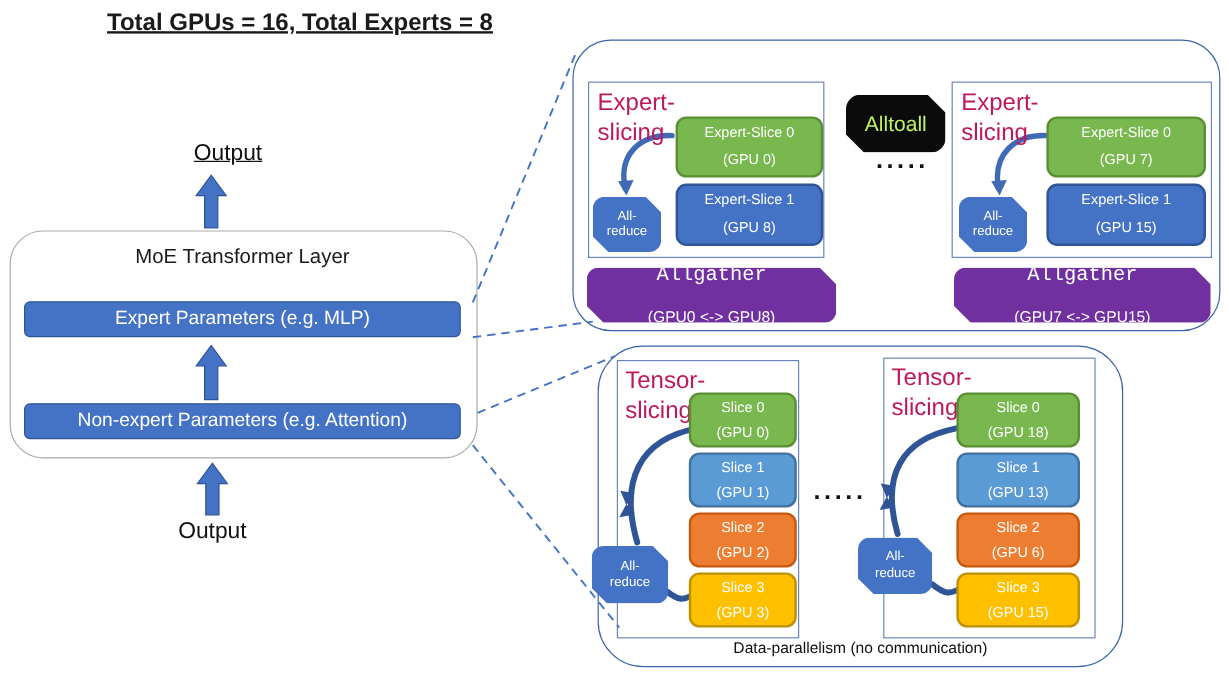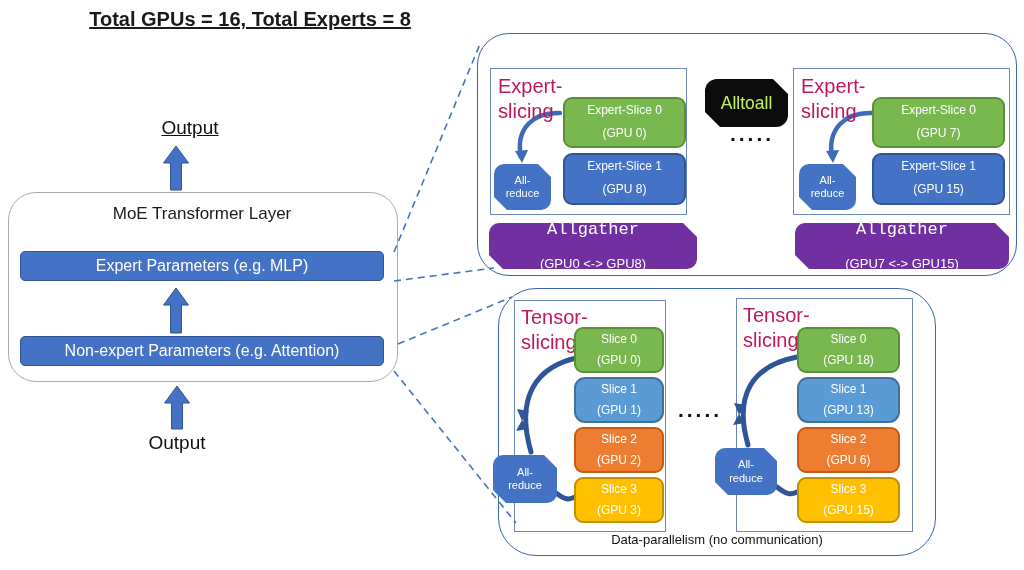--- a/index.html
+++ b/index.html
@@ -29,21 +29,21 @@
   .slicing-label{font-size:20px;line-height:25px;color:#be185d;z-index:4;}
   .slicing-label span{display:block;}
 
   
   .slice{border-radius:9px;color:#fff;text-align:center;font-size:12px;line-height:23px;
          display:flex;flex-direction:column;align-items:center;justify-content:flex-start;
          z-index:4;box-sizing:border-box;border:2px solid transparent;}
   .slice span{display:block;}
   .c-green {background:#79B84F;border-color:#5A8F33;}
   .c-dblue {background:#4472C4;border-color:#2F5597;}
-  .c-lblue {background:#5B9BD5;border-color:#41719C;border-radius:11px;}
+  .c-lblue {background:#5B9BD5;border-color:#41719C;}
   .c-orange{background:#ED7D31;border-color:#C55A11;}
   .c-yellow{background:#FFC000;border-color:#BF9000;}
 
   
   .cut{border-radius:10px 0 10px 0;
        clip-path:polygon(0 0,calc(100% - 13px) 0,100% 13px,100% 100%,13px 100%,0 calc(100% - 13px));}
   .allreduce{background:#4472C4;color:#fff;font-size:11px;line-height:13.5px;text-align:center;
              display:flex;flex-direction:column;align-items:center;justify-content:center;z-index:5;}
   .allreduce span{display:block;}
   .alltoall{background:#0B0B0B;color:#bef264;font-size:17.5px;display:flex;align-items:center;

